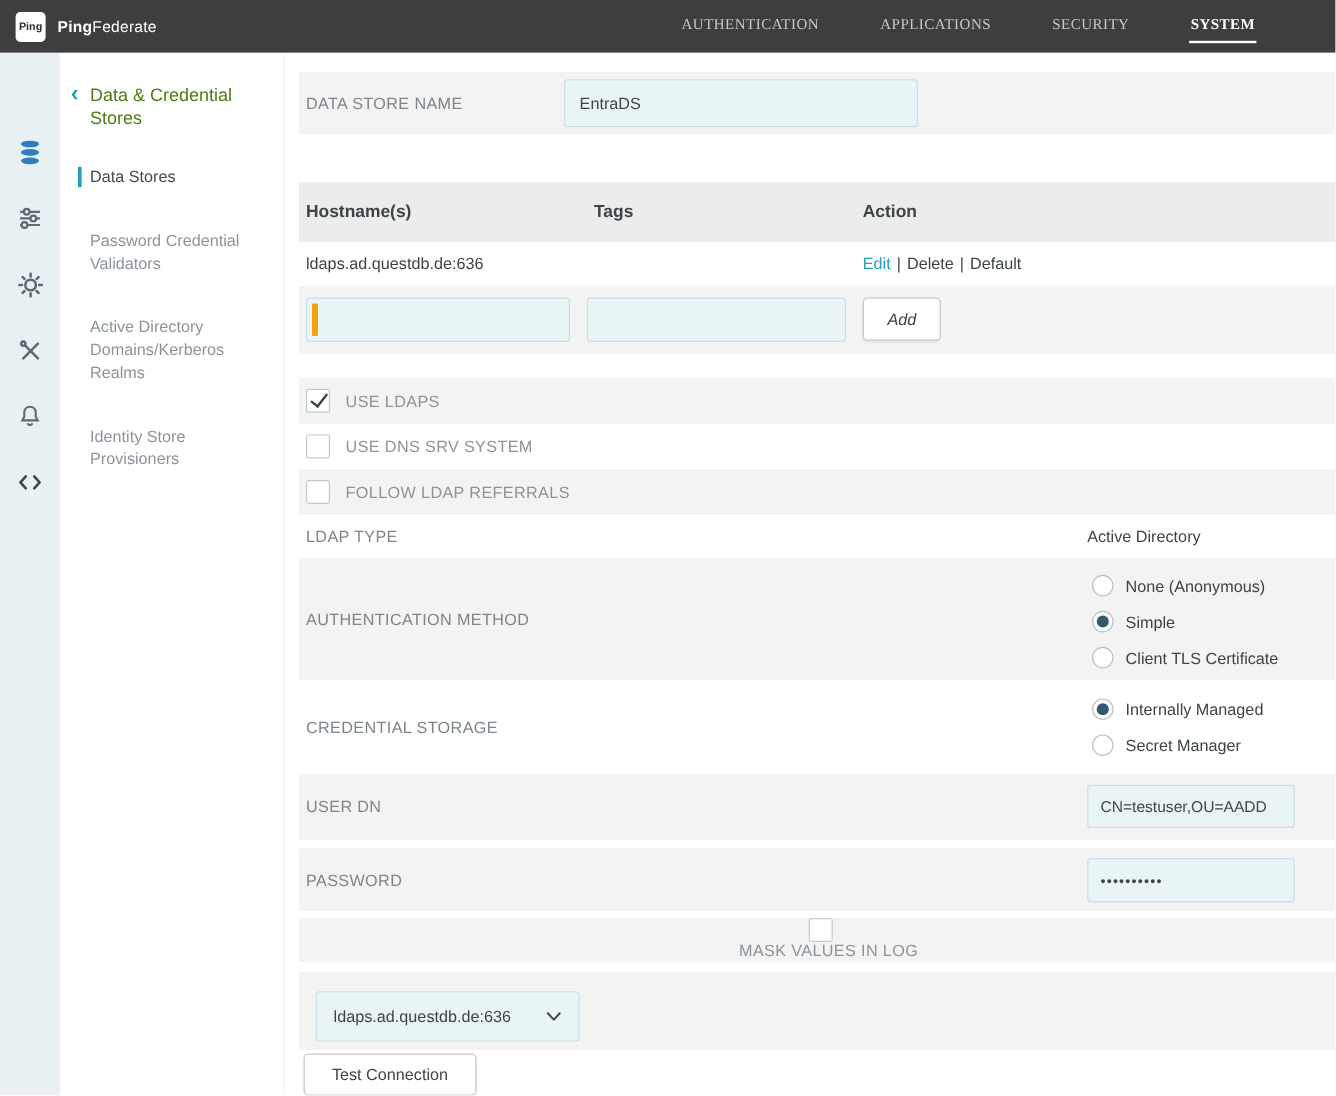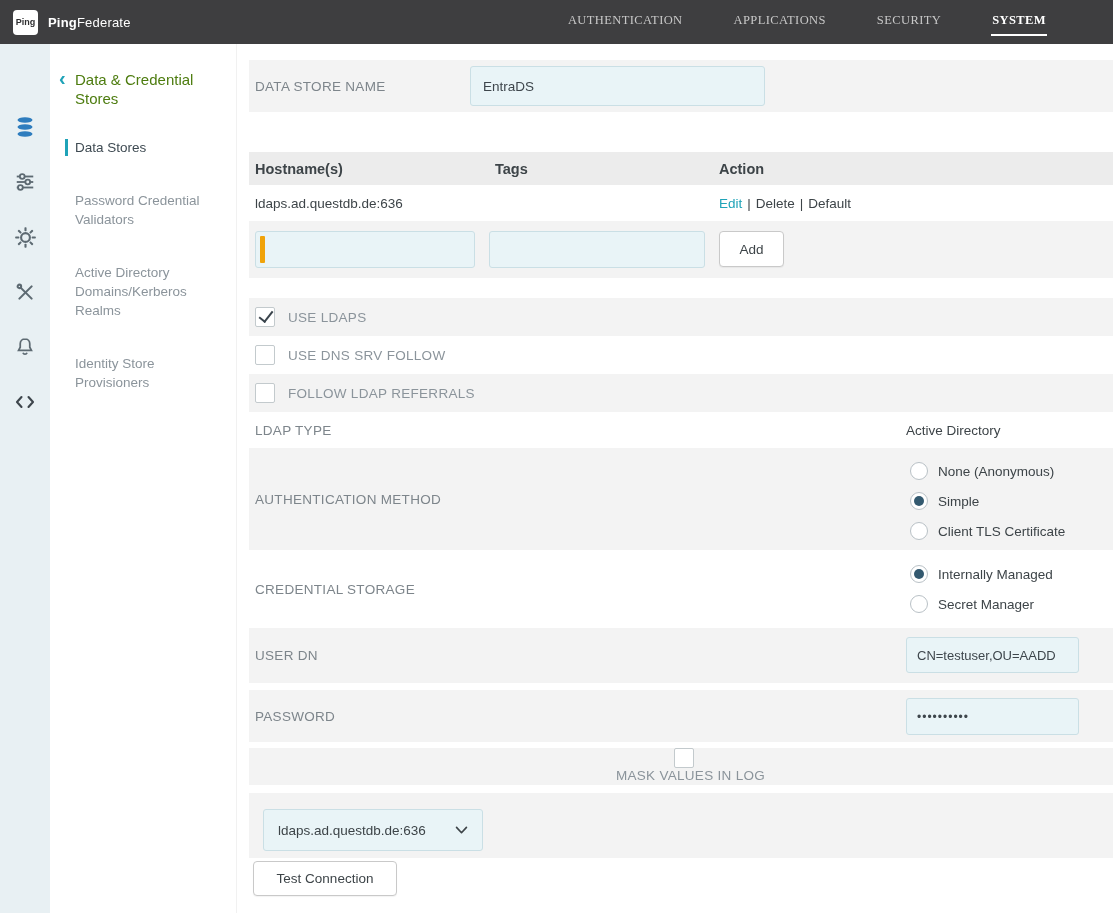--- a/index.html
+++ b/index.html
@@ -65,41 +65,41 @@
   .gray { background: #f3f3f3; }
   .flabel { color: #7d858b; font-size: 13.5px; letter-spacing: .3px; }
 
   .name-row { margin-top: 16px; height: 52px; display: flex; align-items: center; padding-left: 6px; }
   .tinput {
     background: #e9f4f7; border: 1px solid #cadfe5; border-radius: 3px;
     font-family: inherit; font-size: 13.5px; color: #3e464c; padding: 0 12px; outline: none;
   }
   .name-input { position: absolute; left: 221px; top: 6px; width: 295px; height: 40px; }
 
-  .thead { margin-top: 40px; height: 33px; background: #ececec; }
+  .thead { margin-top: 40px; height: 50px; background: #ececec; }
   .trow { height: 36px; background: #fff; }
   .thead .th { position: absolute; top: 50%; transform: translateY(-50%); font-weight: bold; font-size: 14.5px; color: #3d4448; }
   .trow .td { position: absolute; top: 50%; transform: translateY(-50%); font-size: 13.5px; color: #3d4448; }
   .c1 { left: 6px; } .c2 { left: 246px; } .c3 { left: 470px; }
   .link { cursor: pointer; font-size: 13.5px; }
   .link.teal { color: #1fa3b8; }
   .link.dark { color: #3d4448; }
   .sep { color: #3d4448; margin: 0 5px; font-size: 13.5px; }
 
   .add-row { height: 57px; }
   .host-input-wrap { position: absolute; left: 6px; top: 10px; width: 220px; height: 37px; }
   .host-input-wrap .tinput { width: 100%; height: 100%; padding-left: 16px; }
   .caret { position: absolute; left: 5px; top: 5px; width: 5px; height: 27px; background: #f0a30a; border-radius: 1px; z-index: 2; }
   .add-tags-input { position: absolute; left: 240px; top: 10px; width: 216px; height: 37px; }
   .btn {
     background: #fff; border: 1px solid #c9c9c9; border-radius: 4px;
     font-family: inherit; font-size: 13.5px; color: #3d4448; cursor: pointer;
     box-shadow: 0 1px 1px rgba(0,0,0,.05);
   }
-  .add-btn { position: absolute; left: 470px; top: 10px; width: 65px; height: 36px; }
+  .add-btn { position: absolute; left: 470px; top: 10px; width: 65px; height: 36px; font-style: italic; }
 
   .check-row { height: 38px; display: flex; align-items: center; padding-left: 6px; }
   .checkbox {
     width: 20px; height: 20px; background: #fff; border: 1px solid #c3cacd;
     border-radius: 2px; position: relative; cursor: pointer; flex: none;
   }
   .checkbox.checked::after {
     content: ""; position: absolute; left: 6px; top: 0; width: 6px; height: 12px;
     border: solid #3a444c; border-width: 0 2.5px 2.5px 0; transform: rotate(38deg);
   }
@@ -257,21 +257,21 @@
     <input class="tinput add-tags-input" value="" style="">
     <button class="btn add-btn">Add</button>
   </div>
 
   <div class="row gray check-row" style="margin-top:20px;">
     <span class="checkbox checked"></span>
     <span class="clabel">USE LDAPS</span>
   </div>
   <div class="row check-row">
     <span class="checkbox"></span>
-    <span class="clabel">USE DNS SRV FOLLOW</span>
+    <span class="clabel">USE DNS SRV SYSTEM</span>
   </div>
   <div class="row gray check-row">
     <span class="checkbox"></span>
     <span class="clabel">FOLLOW LDAP REFERRALS</span>
   </div>
 
   <div class="row ldap-type-row">
     <span class="flabel">LDAP TYPE</span>
     <span class="rvalue">Active Directory</span>
   </div>

